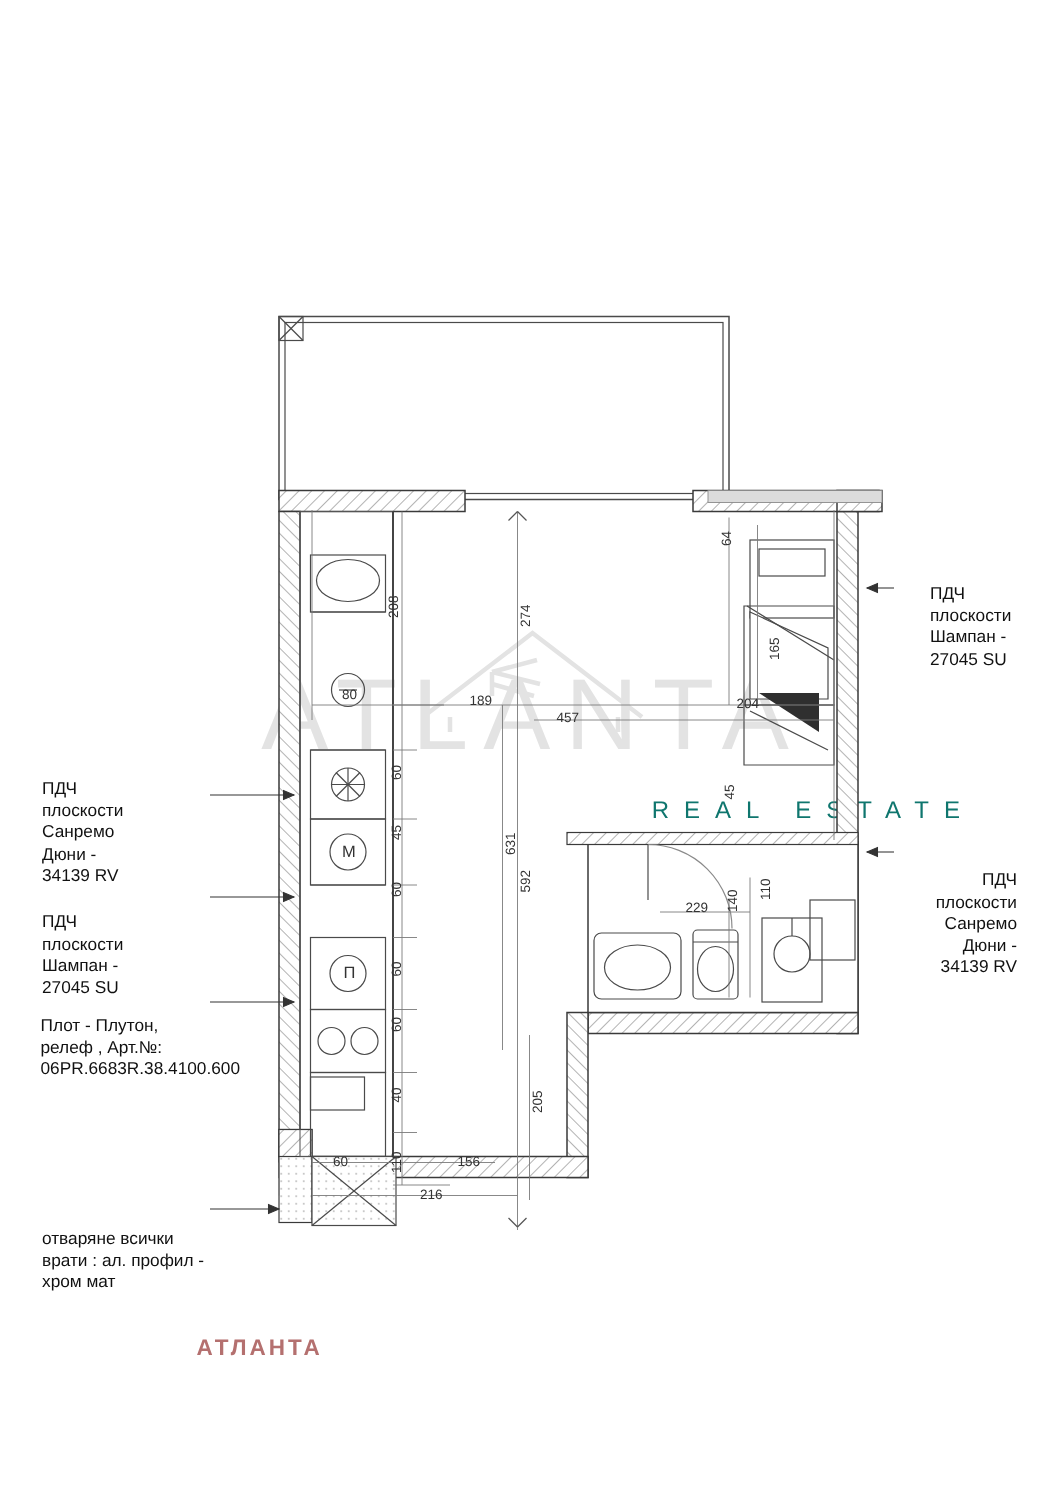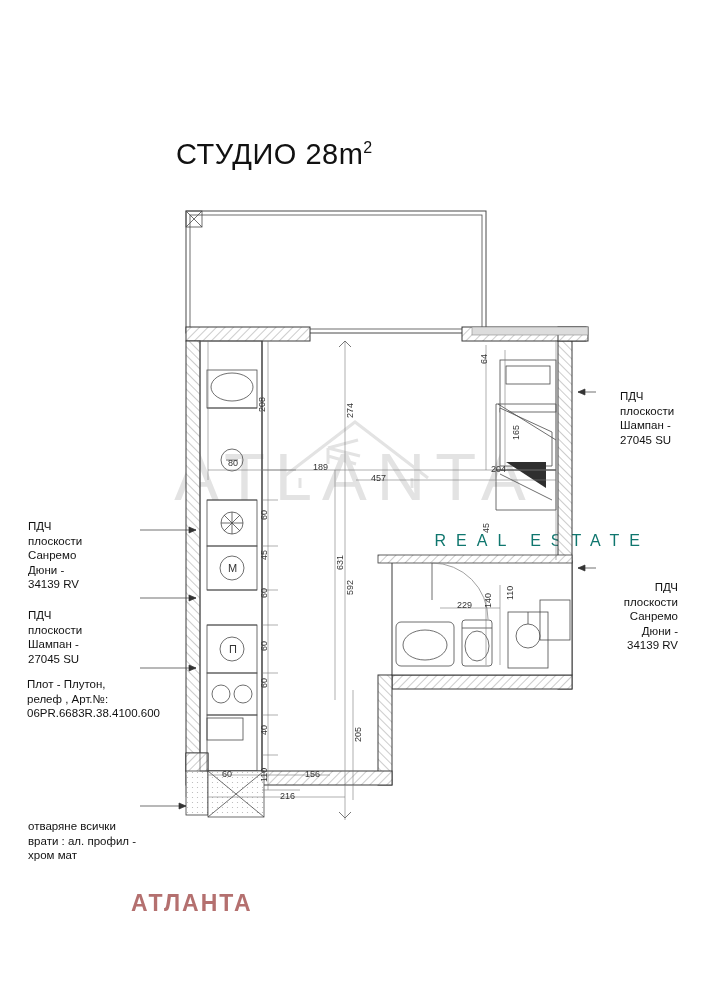--- a/index.html
+++ b/index.html
@@ -65,21 +65,21 @@
     font-size: 16px;
     letter-spacing: 10px;
     color: #0f766e;
   }
 
   
   .brand {
     position: absolute;
     left: 131px;
     top: 890px;
-    font-size: 23px;
+    font-size: 15px;
     letter-spacing: 2px;
     font-weight: bold;
     color: #b4706f;
   }
 
   
   .callout {
     position: absolute;
     font-size: 11.5px;
     line-height: 14.5px;
@@ -102,23 +102,20 @@
     font-size: 9px;
     color: #333;
     white-space: nowrap;
   }
 </style>
 </head>
 <body>
 
 <div id="page">
 
-  <div class="title">
-    <span>СТУДИО 28m</span><span class="sup">2</span>
-  </div>
 
   <div class="watermark">
     <svg width="590" height="270" viewBox="0 0 590 270">
       <g stroke="#e3e3e3" stroke-width="3" fill="none">
         <path d="M222 118 L295 62 L368 118"></path>
         <path d="M268 104 L268 88 M268 88 L300 96 M268 88 L298 80 M268 96 L296 104"></path>
         <path d="M240 118 L240 128 M352 118 L352 128"></path>
       </g>
     </svg>
     <div class="wm-text">ATLANTA</div>

